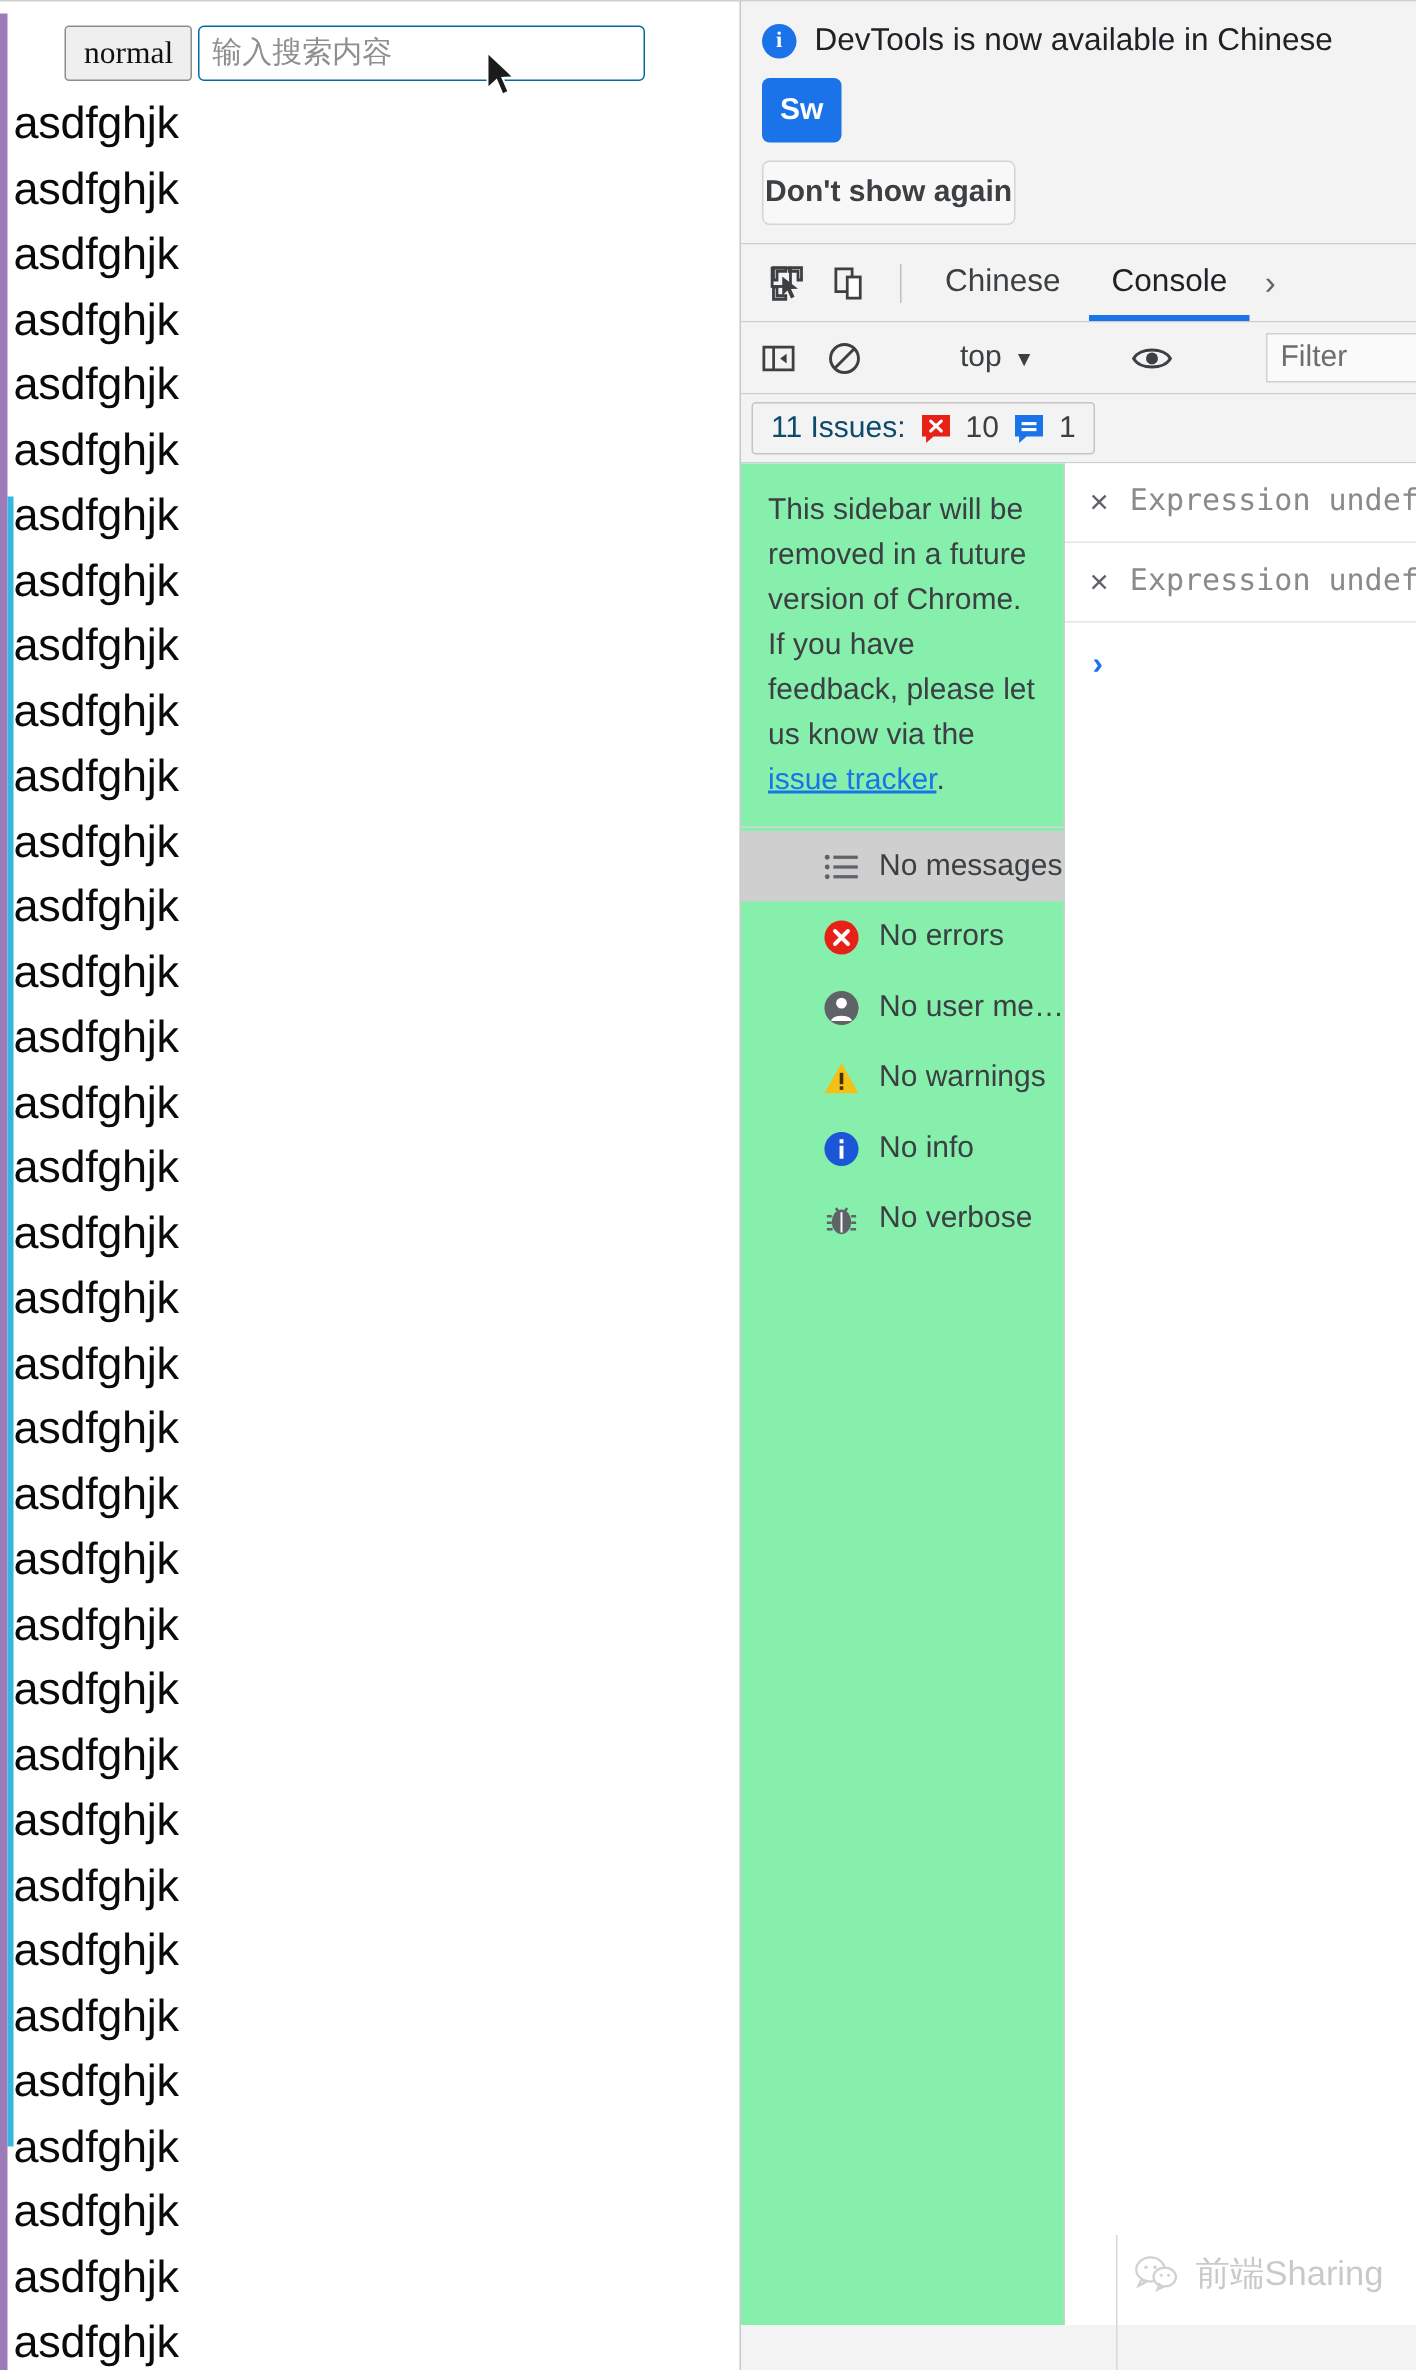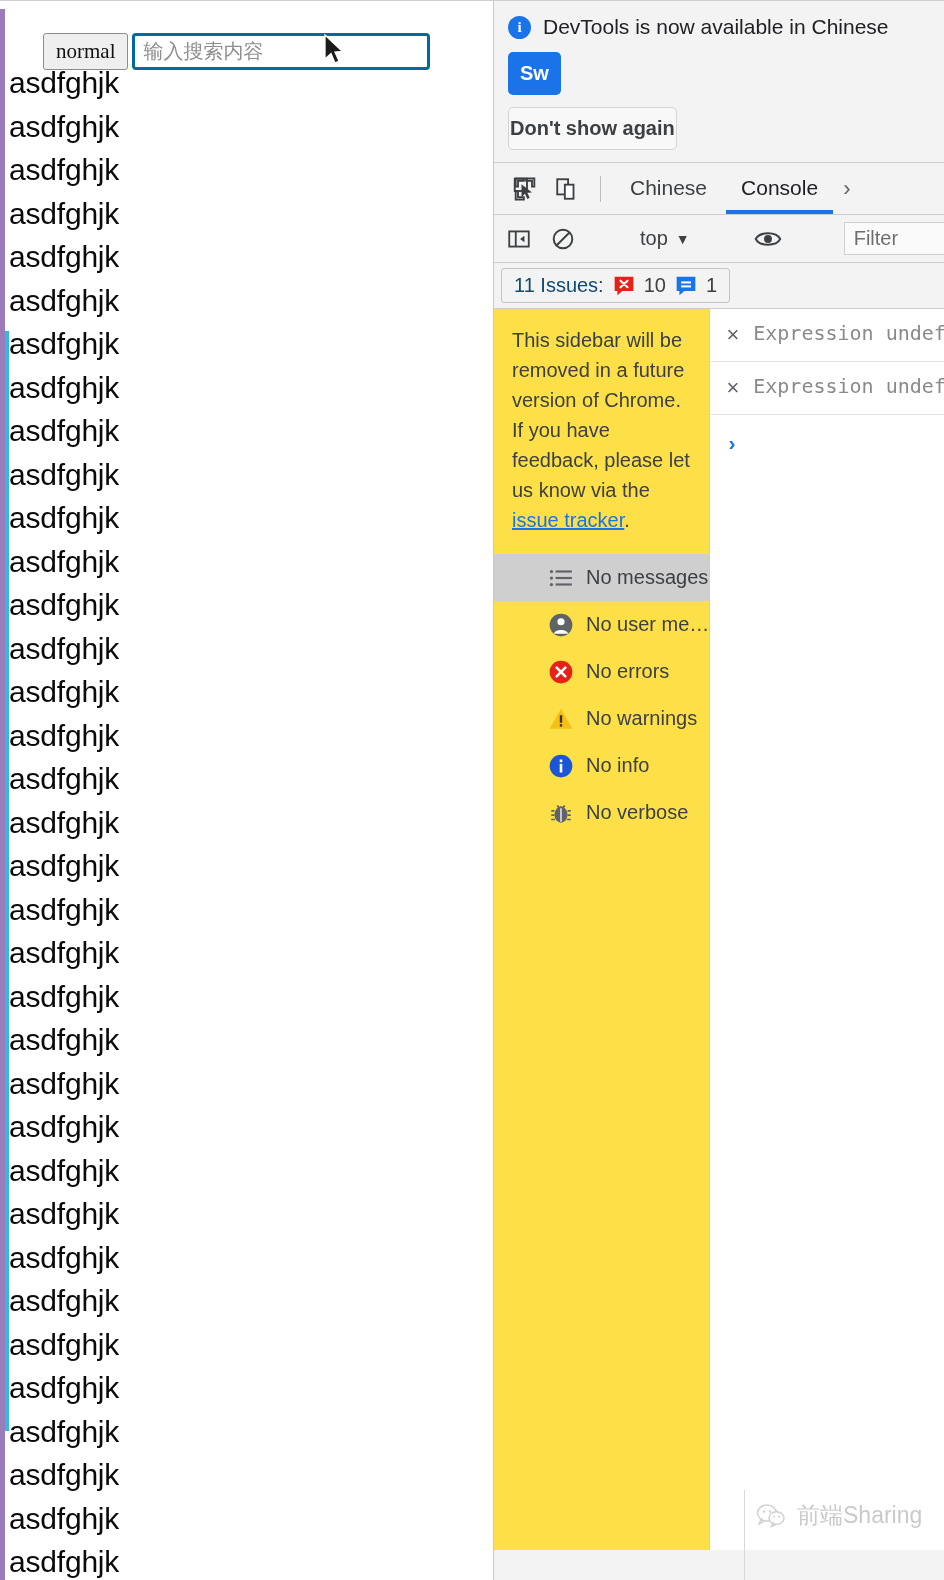--- a/index.html
+++ b/index.html
@@ -36,40 +36,40 @@
   }
   .rail-cyan {
     position: absolute;
     left: 5px; top: 330px;
     width: 4px; height: 1100px;
     background: #35b8e0;
   }
 
   .search-row {
     position: absolute;
-    left: 10px; top: 32px;
+    left: 10px; top: 16px;
     display: flex;
     align-items: stretch;
     height: 37px;
     padding-left: 33px;
   }
   .normal-btn {
     background: #efefef;
     border: 1px solid #8d8d8d;
     border-radius: 3px;
     padding: 0 12px;
     font-size: 21px;
     color: #111;
     line-height: 35px;
     font-family: "Liberation Serif", serif;
   }
   .search-input {
     margin-left: 4px;
     width: 298px;
-    border: 3px solid #0369a1;
+    border: 1px solid #0369a1;
     border-radius: 4px;
     background: #fff;
     font-size: 20px;
     padding: 0 8px;
     color: #404040;
     outline: none;
     font-family: Liberation Sans, sans-serif;
   }
   .search-input::placeholder { color: #8f8f8f; }
 
@@ -244,21 +244,21 @@
   .issue-count { font-size: 20px; color: #3c4043; }
 
   
   .console-body {
     display: flex;
     height: calc(1580px - 193px - 46px - 48px - 52px);
     background: #ffffff;
   }
   .console-sidebar {
     width: 251px;
-    background: #fde047;
+    background: #86efac;
     border-right: 1px solid #cdcdcd;
     display: flex; flex-direction: column;
   }
   .sidebar-notice {
     padding: 16px 14px 16px 18px;
     font-size: 20px;
     line-height: 30px;
     color: #3c4043;
     border-bottom: 1px solid #d6d6d6;
   }
@@ -479,35 +479,35 @@
                   <rect x="7" y="5" width="15" height="2" fill="#5f6368"></rect>
                   <rect x="7" y="11" width="15" height="2" fill="#5f6368"></rect>
                   <rect x="7" y="17" width="15" height="2" fill="#5f6368"></rect>
                 </svg>
               </span>
               <span>No messages</span>
             </div>
             <div class="sb-item">
               <span class="sb-icon">
                 <svg width="26" height="26" viewBox="0 0 24 24">
+                  <circle cx="12" cy="12" r="10.5" fill="#e62117"></circle>
+                  <path d="M8 8 L16 16 M16 8 L8 16" stroke="#fff" stroke-width="2.4" stroke-linecap="round"></path>
+                </svg>
+              </span>
+              <span>No errors</span>
+            </div>
+            <div class="sb-item">
+              <span class="sb-icon">
+                <svg width="26" height="26" viewBox="0 0 24 24">
                   <circle cx="12" cy="12" r="10.5" fill="#5f6368"></circle>
                   <circle cx="12" cy="9" r="3.3" fill="#fff"></circle>
                   <path d="M5.5 20 C6.5 15.6, 17.5 15.6, 18.5 20 Z" fill="#fff"></path>
                 </svg>
               </span>
               <span>No user me…</span>
-            </div>
-            <div class="sb-item">
-              <span class="sb-icon">
-                <svg width="26" height="26" viewBox="0 0 24 24">
-                  <circle cx="12" cy="12" r="10.5" fill="#e62117"></circle>
-                  <path d="M8 8 L16 16 M16 8 L8 16" stroke="#fff" stroke-width="2.4" stroke-linecap="round"></path>
-                </svg>
-              </span>
-              <span>No errors</span>
             </div>
             <div class="sb-item">
               <span class="sb-icon">
                 <svg width="26" height="26" viewBox="0 0 24 24">
                   <path d="M12 2.5 L22.5 21 L1.5 21 Z" fill="#f5c016"></path>
                   <rect x="10.9" y="8.5" width="2.2" height="7" fill="#3c2f00"></rect>
                   <rect x="10.9" y="16.8" width="2.2" height="2.2" fill="#3c2f00"></rect>
                 </svg>
               </span>
               <span>No warnings</span>

